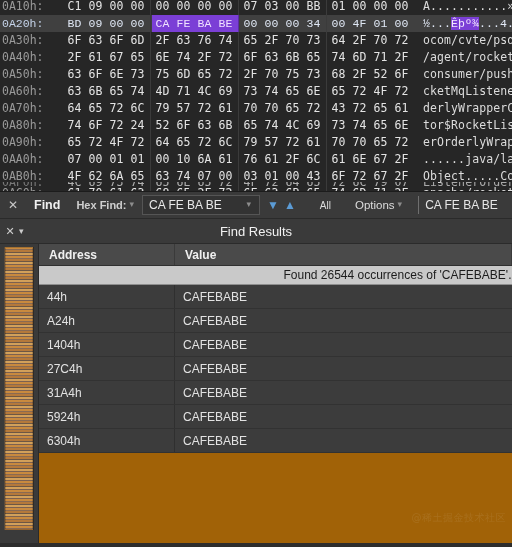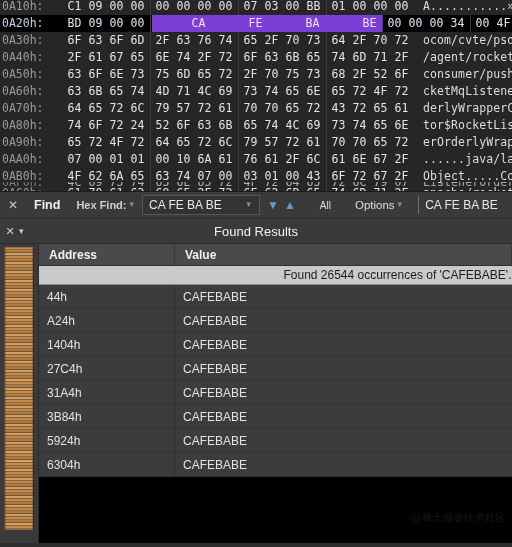--- a/index.html
+++ b/index.html
@@ -25,21 +25,21 @@
   .hex-row {
     display: flex;
     align-items: center;
     height: 17px;
     font-family: "DejaVu Sans Mono", monospace;
     font-size: 11.5px;
     line-height: 17px;
     white-space: pre;
   }
   .hex-row.first { margin-top: -2px; }
-  .hex-row.sel { background: #000000; }
+  .hex-row.sel { background: #404040; font-family: Liberation Mono, monospace; }
   .hex-offset {
     color: #9a9a9a;
     padding-left: 2px;
     width: 62px;
     flex: 0 0 62px;
   }
   .hex-row.sel .hex-offset { color: #c6d4ea; }
   .hex-bytes {
     display: flex;
     flex: 0 0 auto;
@@ -51,21 +51,21 @@
     margin-right: 1px;
   }
   .hex-grp:last-child { border-right: none; }
   .hex-b {
     color: #e4e4e4;
     width: 21px;
     text-align: center;
   }
   .hex-row.sel .hex-b { color: #dfe7f4; }
   .hex-grp.magic { background: #7b3fd6; border-right: 1px solid #5a2fa0; }
-  .hex-grp.magic .hex-b { color: #f0e2ff; padding-left: 36px; }
+  .hex-grp.magic .hex-b { color: #f0e2ff; }
   .hex-ascii {
     color: #dcdcdc;
     padding-left: 8px;
     letter-spacing: 0.1px;
   }
   .hex-row.sel .hex-ascii { color: #e2e9f6; }
   .hex-ascii .mg { background: #7b3fd6; color: #f3e8ff; }
   .hex-clip-bottom {
     position: absolute;
     left: 0; right: 0; bottom: 0;
@@ -189,21 +189,21 @@
     text-align: center;
     font-size: 13px;
     color: #f2f2f2;
     pointer-events: none;
   }
 
   
   .fr-body {
     display: flex;
     height: 299px;
-    background: #000000;
+    background: #a16207;
   }
   .minimap-wrap {
     flex: 0 0 36px;
     background: #3a3a3a;
     padding: 3px 4px 0 4px;
     box-sizing: border-box;
   }
   .minimap {
     width: 28px;
     height: 283px;
@@ -326,21 +326,21 @@
   <span class="fb-options">Options</span>
   <span class="fb-caret">▾</span>
 
   <div class="fb-divider"></div>
   <span class="fb-preview">CA FE BA BE</span>
 </div>
 
 <div class="fr-titlebar">
   <span class="fr-tb-close">✕</span>
   <span class="fr-tb-menu">▾</span>
-  <span class="fr-tb-title">Found Results</span>
+  <span class="fr-tb-title">Find Results</span>
 </div>
 
 <div class="fr-body">
   <div class="minimap-wrap">
     <div class="minimap"></div>
   </div>
 
   <div class="table-wrap">
     <table class="tbl">
       <thead>
@@ -367,24 +367,20 @@
           </tr>
           <tr>
             <td class="c-addr">27C4h</td>
             <td>CAFEBABE</td>
           </tr>
           <tr>
             <td class="c-addr">31A4h</td>
             <td>CAFEBABE</td>
           </tr>
           <tr>
-            <td class="c-addr">3B84h</td>
-            <td>CAFEBABE</td>
-          </tr>
-          <tr>
             <td class="c-addr">5924h</td>
             <td>CAFEBABE</td>
           </tr>
           <tr>
             <td class="c-addr">6304h</td>
             <td>CAFEBABE</td>
           </tr>
         </tbody>
     </table>
     <div class="watermark">@稀土掘金技术社区</div>

